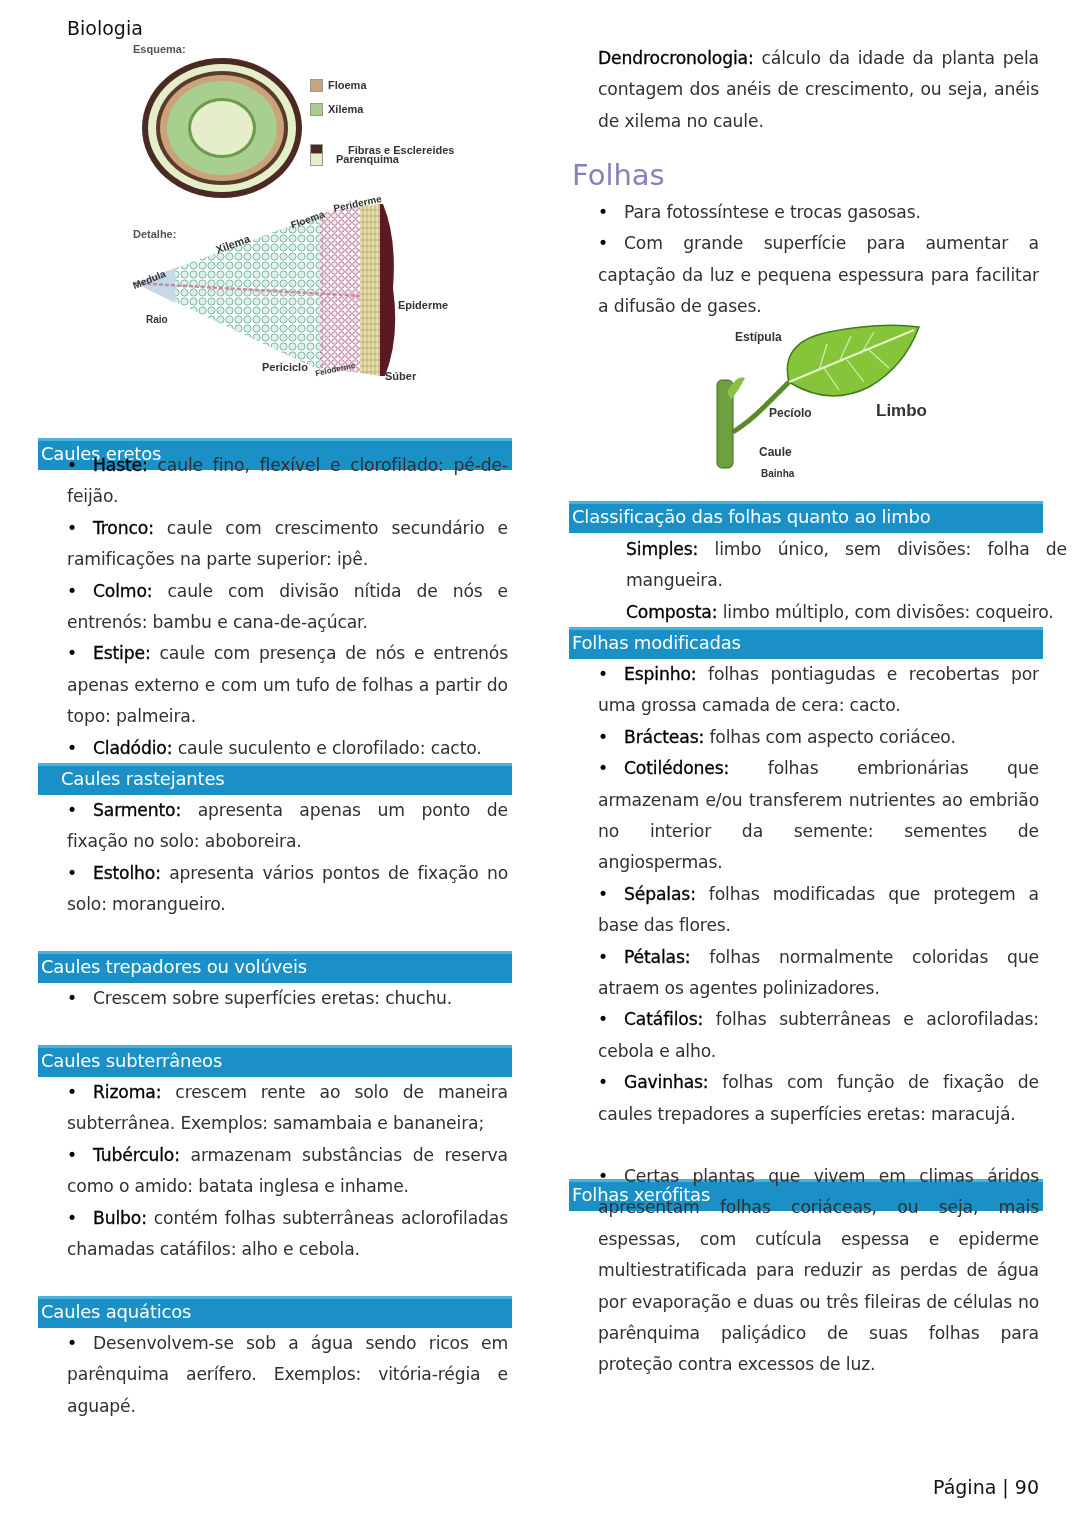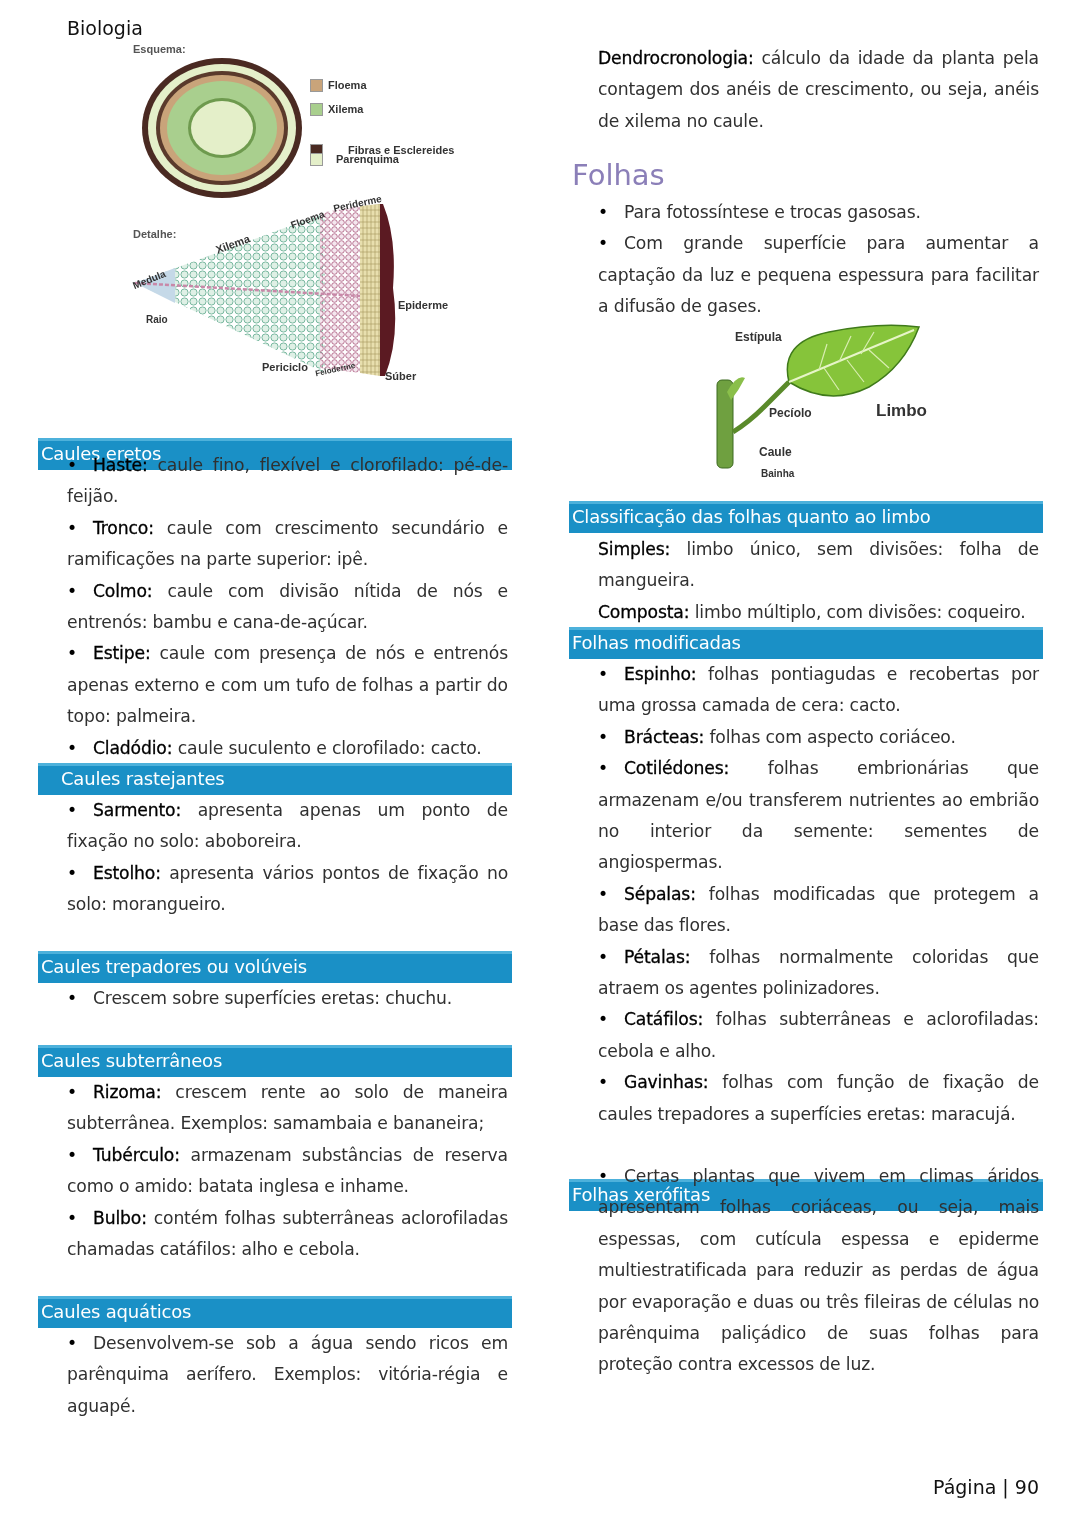--- a/index.html
+++ b/index.html
@@ -163,21 +163,21 @@
       <path d="M110,48 L118,22 M130,40 L142,14 M152,32 L165,10 M115,46 L130,68 M138,38 L155,60 M160,28 L180,46" stroke="#d8edb0" stroke-width="1.2" fill="none"></path>
     </svg>
     <div class="lbl" style="left:26px;top:8px;font-size:12px;">Estípula</div>
     <div class="lbl" style="left:167px;top:79px;font-size:17px;">Limbo</div>
     <div class="lbl" style="left:60px;top:84px;font-size:12px;">Pecíolo</div>
     <div class="lbl" style="left:52px;top:102px;font-size:10px;margin-top:44px;">Bainha</div>
     <div class="lbl" style="left:50px;top:123px;font-size:12px;">Caule</div>
   </div>
 
   <div class="section-bar" style="top:501px;">Classificação das folhas quanto ao limbo</div>
-  <div class="text-block" style="top:534px;">
+  <div class="text-block" style="top:534px;margin-left:28px;">
     <p><b>Simples:</b><span> limbo único, sem divisões: folha de mangueira.</span></p>
     <p><b>Composta:</b><span> limbo múltiplo, com divisões: coqueiro.</span></p>
   </div>
 
   <div class="section-bar" style="top:627px;">Folhas modificadas</div>
   <div class="text-block" style="top:659px;">
     <p><span class="bullet">•</span><b>Espinho:</b><span> folhas pontiagudas e recobertas por uma grossa camada de cera: cacto.</span></p>
     <p><span class="bullet">•</span><b>Brácteas:</b><span> folhas com aspecto coriáceo.</span></p>
     <p><span class="bullet">•</span><b>Cotilédones:</b><span> folhas embrionárias que armazenam e/ou transferem nutrientes ao embrião no interior da semente: sementes de angiospermas.</span></p>
     <p><span class="bullet">•</span><b>Sépalas:</b><span> folhas modificadas que protegem a base das flores.</span></p>

